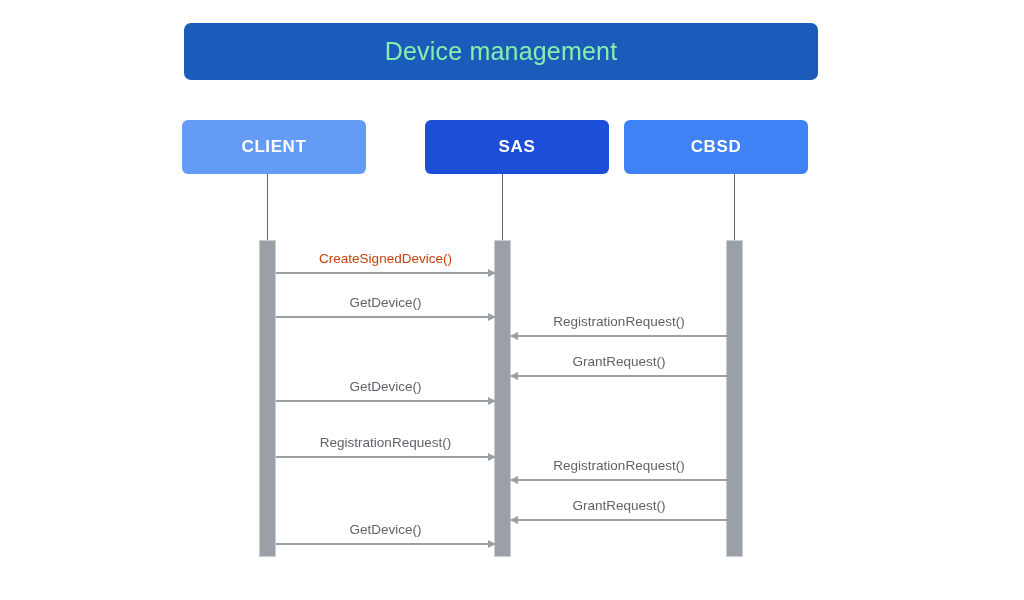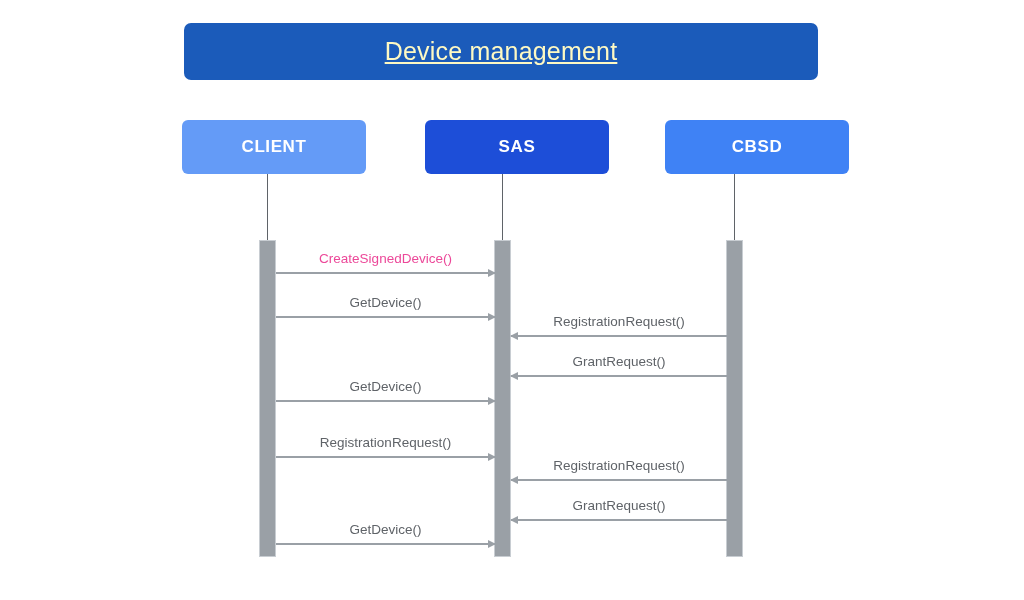--- a/index.html
+++ b/index.html
@@ -114,52 +114,52 @@
     white-space: nowrap;
     font-family: "Liberation Sans", sans-serif;
   }
 </style>
 </head>
 <body>
 
 <div id="diagram">
 
   <div class="title-banner" style="background: rgb(27, 91, 186);">
-    <span class="title-text" style="color: #fef9c3; text-decoration: underline;">Device management</span>
+    <span class="title-text" style="color: #86efac;">Device management</span>
   </div>
 
   <div id="lifelines-layer">
       <div class="lifeline" style="left: 267px; top: 174px; height: 67px; background: rgb(95, 99, 104);"></div>
       <div class="lifeline" style="left: 502px; top: 174px; height: 67px; background: rgb(95, 99, 104);"></div>
       <div class="lifeline" style="left: 734px; top: 174px; height: 67px; background: rgb(95, 99, 104);"></div>
     </div>
 
   <div id="participants-layer">
       <div class="participant" style="left: 182px; background: rgb(100, 155, 247);">
         <span class="participant-label">CLIENT</span>
       </div>
       <div class="participant" style="left: 425px; background: #1d4ed8;">
         <span class="participant-label">SAS</span>
       </div>
-      <div class="participant" style="left: 665px; background: rgb(63, 130, 245);">
+      <div class="participant" style="left: 624px; background: rgb(63, 130, 245);">
         <span class="participant-label">CBSD</span>
       </div>
     </div>
 
   <div id="activations-layer">
       <div class="activation" style="left: 259px; top: 240px; height: 317px; background: rgb(154, 160, 166);"></div>
       <div class="activation" style="left: 494px; top: 240px; height: 317px; background: rgb(154, 160, 166);"></div>
       <div class="activation" style="left: 726px; top: 240px; height: 317px; background: rgb(154, 160, 166);"></div>
     </div>
 
   <div id="messages-layer">
       <div class="message" style="left: 276px; top: 272px; width: 219px;">
         <div class="msg-line" style="background: rgb(154, 160, 166);"></div>
         <div class="msg-head right" style="border-left-color: rgb(154, 160, 166);"></div>
-        <div class="msg-label" style="color: #ec4899;">CreateSignedDevice()</div>
+        <div class="msg-label" style="color: #c2410c;">CreateSignedDevice()</div>
       </div>
       <div class="message" style="left: 276px; top: 316px; width: 219px;">
         <div class="msg-line" style="background: rgb(154, 160, 166);"></div>
         <div class="msg-head right" style="border-left-color: rgb(154, 160, 166);"></div>
         <div class="msg-label" style="color: rgb(95, 99, 104);">GetDevice()</div>
       </div>
       <div class="message" style="left: 511px; top: 335px; width: 216px;">
         <div class="msg-line" style="background: rgb(154, 160, 166);"></div>
         <div class="msg-head left" style="border-right-color: rgb(154, 160, 166);"></div>
         <div class="msg-label" style="color: rgb(95, 99, 104);">RegistrationRequest()</div>

